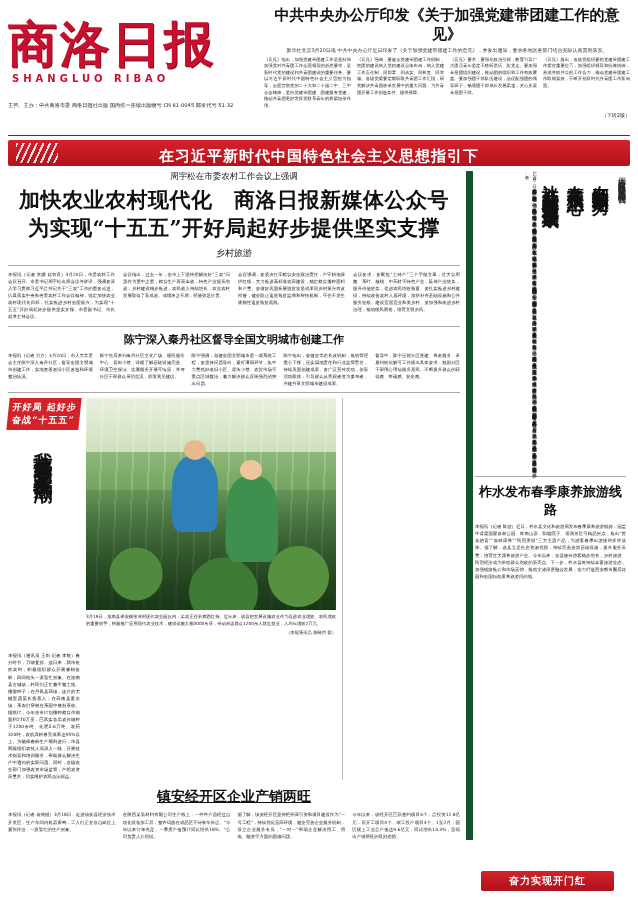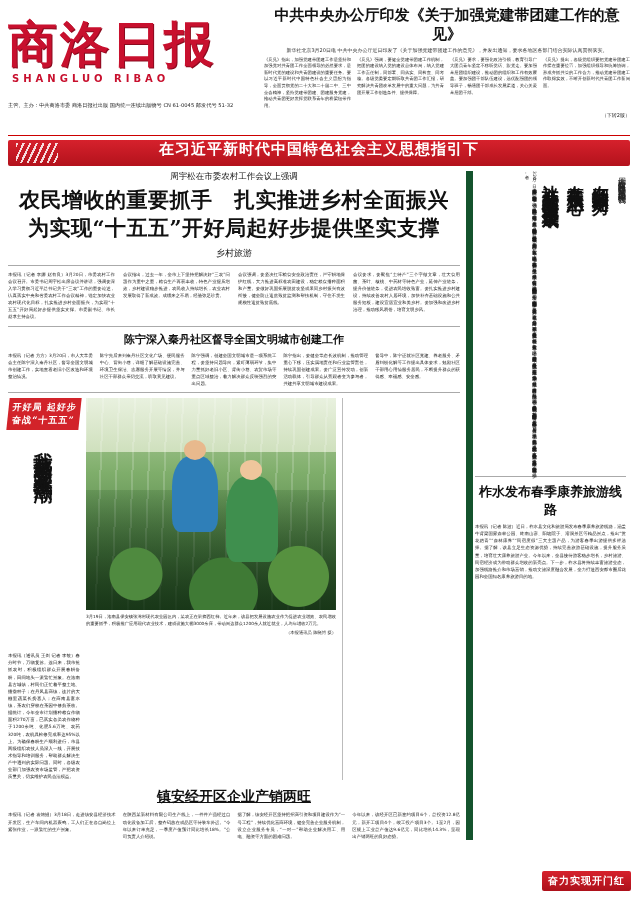--- a/index.html
+++ b/index.html
@@ -56,21 +56,21 @@
   }
   .mh-sub { font-size: 5px; text-align:center; color:#333; margin-top:3px; }
   .mh-cols { display: flex; gap: 6px; margin-top: 4px; }
   .mh-col { flex: 1; font-size: 4.3px; line-height: 1.55; color: #222; text-align: justify; }
   .mh-more { font-size: 5px; text-align: right; color:#222; margin-top: 2px; }
 
   
   .banner {
     margin-top: 4px; height: 26px;
     background: linear-gradient(180deg,#d6212c 0%, #b3121c 100%);
-    display: flex; align-items: flex-start; justify-content: center;
+    display: flex; align-items: flex-end; justify-content: center;
     border-radius: 2px; position: relative;
   }
   .banner .slash { position: absolute; left: 8px; top: 3px; width: 42px; height: 20px;
     background: repeating-linear-gradient(115deg, #fff 0 2px, transparent 2px 6px); opacity:.85; }
   .banner-text { color:#fff; font-family:"DejaVu Serif","Liberation Serif",serif;
     font-size: 15px; font-weight: bold; letter-spacing: 1px; }
 
   
   .content { display: flex; gap: 6px; margin-top: 5px; }
   .col-main { width: 452px; }
@@ -141,24 +141,24 @@
   .photo .p2 { left: 140px; top: 78px; width: 52px; height: 86px; background:#3f8f4e; }
   .photo .p2::before { content:""; position:absolute; left:14px; top:-16px; width:22px; height:20px; background:#efc69c; border-radius:50%; }
   .photo .sky { position:absolute; left:0; right:0; top:0; height:54px; background:linear-gradient(180deg,#e9f1df,#cfe0bd); }
   .photo-cap { font-size: 4.3px; line-height:1.6; text-align:justify; margin-top:4px; color:#222; }
   .photo-credit { font-size: 4.3px; text-align:right; color:#222; margin-top:2px; }
 
   .headline-3 { font-family:"DejaVu Serif","Liberation Serif",serif; font-size: 14px; font-weight:bold; text-align:center; margin: 8px 0 5px; text-decoration: underline; }
 
   
   .footer-ribbon {
-    position: absolute; right: 7px; bottom: 6px;
+    position: absolute; right: 24px; bottom: 6px;
     background: linear-gradient(180deg,#d6212c,#ad111b); color:#fff;
     font-family:"DejaVu Serif","Liberation Serif",serif;
-    font-size: 10px; font-weight:bold; padding: 3px 6px; letter-spacing:1px;
+    font-size: 10px; font-weight:bold; padding: 3px 28px; letter-spacing:1px;
     border-radius: 2px;
   }
   .sep-v { border-left:1px solid #bbb; }
 </style>
 </head>
 <body>
 
 <div class="page">
 
   <div class="masthead">
@@ -186,21 +186,21 @@
     <div class="slash"></div>
     <div class="banner-text">在习近平新时代中国特色社会主义思想指引下</div>
   </div>
 
   <div class="content">
 
     <div class="col-main">
 
       <div>
         <div class="kicker">周宇松在市委农村工作会议上强调</div>
-        <div class="headline-1">农民增收的重要抓手　扎实推进乡村全面振兴</div>
+        <div class="headline-1">加快农业农村现代化　商洛日报新媒体公众号</div>
         <div class="headline-1">为实现“十五五”开好局起好步提供坚实支撑</div>
         <div class="byline">乡村旅游</div>
         <hr class="rule">
         <div class="cols3">
           <div class="bodycol">本报讯（记者 李娜 赵有良）3月20日，市委农村工作会议召开。市委书记周宇松出席会议并讲话，强调要深入学习贯彻习近平总书记关于“三农”工作的重要论述，认真落实中央和省委农村工作会议精神，锚定加快农业农村现代化目标，扎实推进乡村全面振兴，为实现“十五五”开好局起好步提供坚实支撑。市委副书记、市长赵孝主持会议。</div>
           <div class="bodycol">会议指出，过去一年，全市上下坚持把解决好“三农”问题作为重中之重，粮食生产再获丰收，特色产业提质增效，乡村建设稳步推进，农民收入持续增长，农业农村发展取得了新成效。成绩来之不易，经验弥足珍贵。</div>
           <div class="bodycol">会议强调，要坚决扛牢粮食安全政治责任，严守耕地保护红线，大力推进高标准农田建设，稳定粮食播种面积和产量。要做好巩固拓展脱贫攻坚成果同乡村振兴有效衔接，健全防止返贫致贫监测和帮扶机制，守住不发生规模性返贫致贫底线。</div>
           <div class="bodycol">会议要求，要聚焦“土特产”三个字做文章，壮大食用菌、茶叶、核桃、中药材等特色产业，延伸产业链条，提升价值链条，促进农民增收致富。要扎实推进乡村建设，持续改善农村人居环境，加快补齐基础设施和公共服务短板，建设宜居宜业和美乡村。要加强和改进乡村治理，推动移风易俗，培育文明乡风。</div>
         </div>
       </div>

